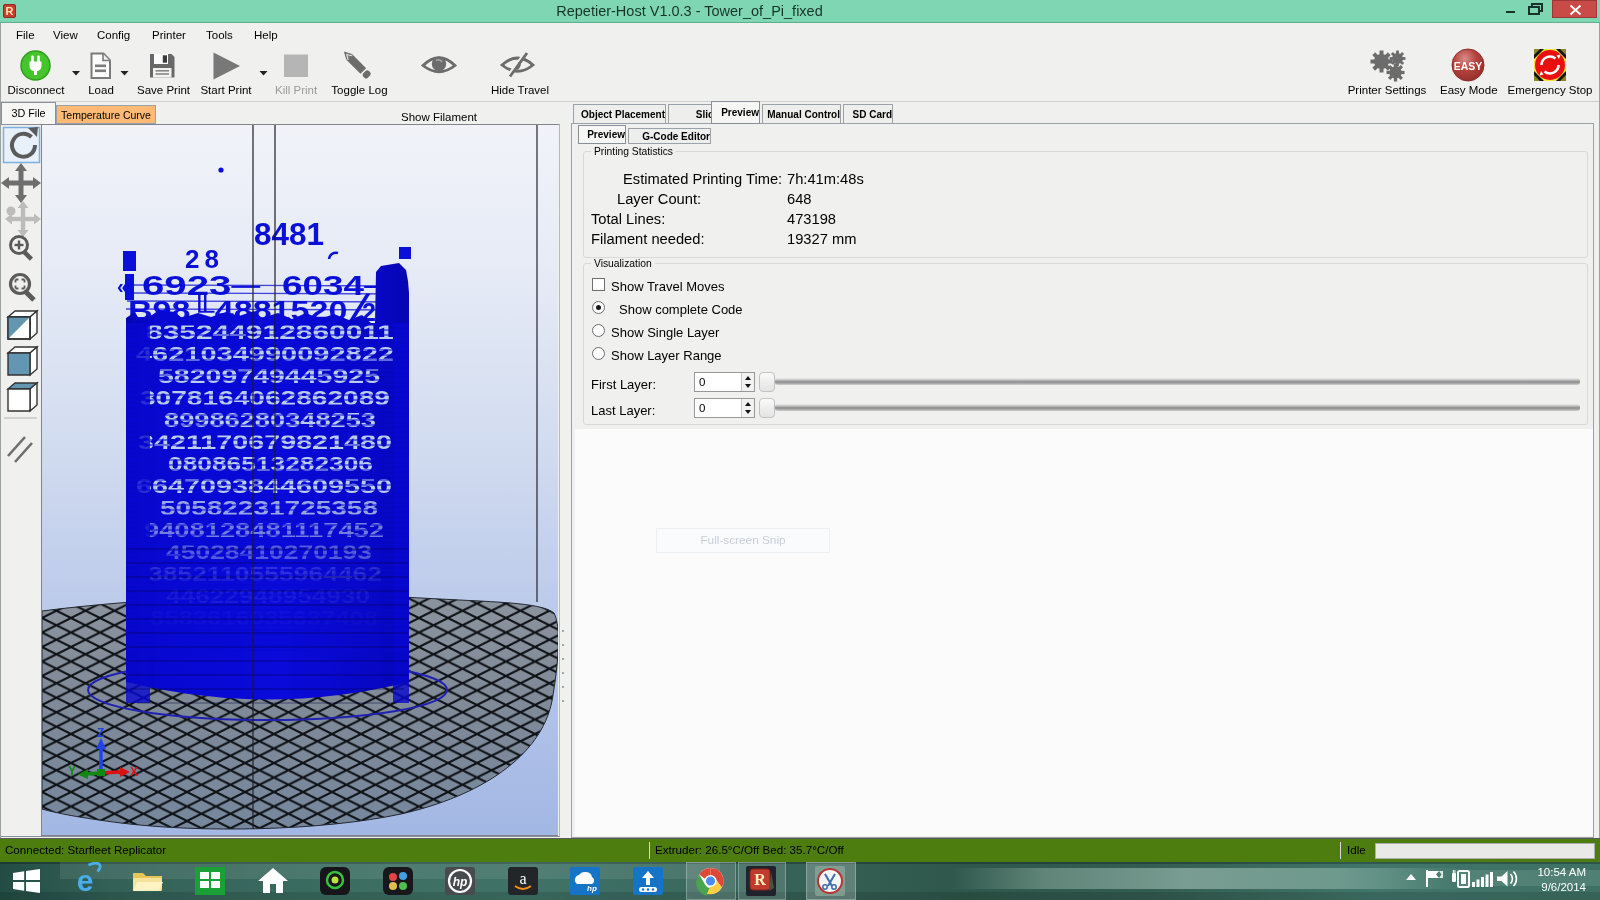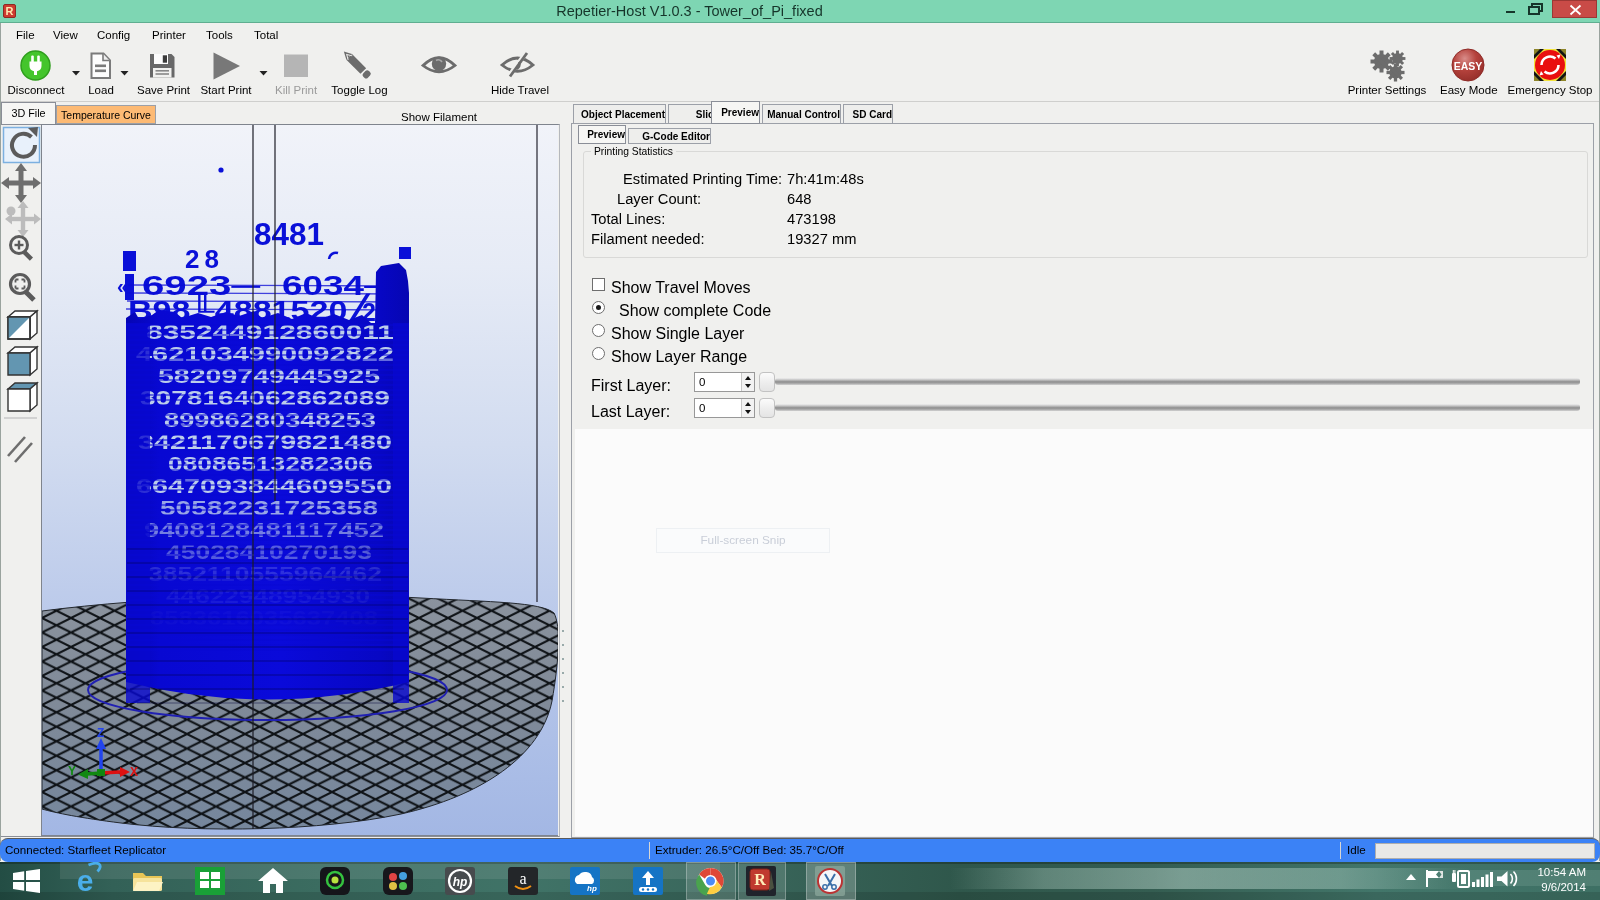--- a/index.html
+++ b/index.html
@@ -34,30 +34,30 @@
 
 #rightpane { left:565px; top:101px; width:1035px; height:737px; }
 .tab { position:absolute; background:#eeeeec; border:1px solid #9ca0a8; text-align:right; font-size:10px; white-space:nowrap; overflow:hidden;font-weight:bold;}
 .tabactive { background:#f6f6f4; z-index:3; border-color:#8a8e97; }
 .groupbox { position:absolute; border:1px solid #d9d9d7; border-radius:3px; }
 .grouplabel { position:absolute; top:-6px; left:7px; background:#f0f0ee; padding:0 3px; font-size:10.3px; }
 .statlabel { position:absolute; font-size:14.7px; }
 .checkbox { position:absolute; width:13px; height:13px; border:1px solid #6e6e6e; background:#fff; }
 .radio { position:absolute; width:13px; height:13px; border:1px solid #6e6e6e; background:#fff; border-radius:50%; }
 .radio.sel:before { content:""; position:absolute; left:3px; top:3px; width:5px; height:5px; background:#1a1a1a; border-radius:50%; }
-.optlabel { position:absolute; font-size:16px; white-space:nowrap; }
+.optlabel { position:absolute; font-size:13px; white-space:nowrap; }
 .spin { position:absolute; width:61px; height:20px; background:#fff; border:1px solid #989898; font-size:11.5px; padding-left:4px; line-height:18px; }
 .spinbtns { position:absolute; width:13px; height:18px; right:0px; top:0px; background:#f2f2f2; border-left:1px solid #c8c8c8; }
 .spinbtns:before { content:""; position:absolute; left:3px; top:3px; width:0; height:0; border-left:3.5px solid transparent; border-right:3.5px solid transparent; border-bottom:4px solid #111; }
 .spinbtns:after { content:""; position:absolute; left:3px; bottom:3px; width:0; height:0; border-left:3.5px solid transparent; border-right:3.5px solid transparent; border-top:4px solid #111; }
 .sliderbar { position:absolute; height:7px; background:linear-gradient(#f0f0f0 0%,#c7c7c7 25%,#8d8d8d 55%,#a5a5a5 75%,#d2d2d2 100%); border-radius:3px; }
 .sliderhandle { position:absolute; width:16px; height:20px; background:linear-gradient(#fbfbfb,#ececec 60%,#e4e4e4); border:1px solid #c2c2c2; border-radius:4px; }
 
 
-#statusbar { left:0; top:838px; width:1600px; height:24px; background:#3b82f6; border-top:1px solid #5a5a5a; font-size:11.6px;border-radius:8px; }
+#statusbar { left:0; top:838px; width:1600px; height:24px; background:#4d7c0f; border-top:1px solid #5a5a5a; font-size:11.6px; }
 #progress { position:absolute; left:1375px; top:4px; width:220px; height:16px; border:1px solid #aeaeae; background:#e9e9e7; }
 
 
 #taskbar { left:0; top:862px; width:1600px; height:38px; background:linear-gradient(90deg,#234d44 0%, #336157 7%, #3b6c60 20%, #407367 33%, #386459 48%, #2f574b 60%, #345d51 72%, #42766a 86%, #3e7064 100%); color:#fff; overflow:hidden; }
 #clock { position:absolute; right:14px; top:3px; width:70px; text-align:right; color:#fff; font-size:11.5px; line-height:15px; }
 .hl { position:absolute; top:0px; height:38px; background:rgba(255,255,255,0.13); border:1px solid rgba(255,255,255,0.28); }
 </style>
 </head>
 <body>
 
@@ -71,21 +71,21 @@
         <path d="M17.5 4.5 L27.5 13.5 M27.5 4.5 L17.5 13.5" stroke="#fff" stroke-width="1.8"></path>
       </svg></div>
 </div>
 
 <div id="menubar" class="abs">
   <span style="left:16px">File</span>
   <span style="left:53px">View</span>
   <span style="left:97px">Config</span>
   <span style="left:152px">Printer</span>
   <span style="left:206px">Tools</span>
-  <span style="left:254px">Total</span>
+  <span style="left:254px">Help</span>
 </div>
 
 <div id="toolbar" class="abs">
   <div class="tool-label" style="left:7px;width:58px;">Disconnect</div>
   <div class="tool-label" style="left:88px;width:26px;">Load</div>
   <div class="tool-label" style="left:137px;width:50px;">Save Print</div>
   <div class="tool-label" style="left:200px;width:52px;">Start Print</div>
   <div class="tool-label" style="left:275px;width:42px;color:#9b9b9b">Kill Print</div>
   <div class="tool-label" style="left:331px;width:57px;">Toggle Log</div>
   <div class="tool-label" style="left:400px;width:78px;margin-top:27px;">Show Filament</div>
@@ -396,20 +396,23 @@
   </div>
   <div class="statlabel" style="left:26px;top:70px;margin-left:32px;">Estimated Printing Time:</div>
   <div class="statlabel" style="left:222px;top:70px;">7h:41m:48s</div>
   <div class="statlabel" style="left:26px;top:90px;margin-left:26px;">Layer Count:</div>
   <div class="statlabel" style="left:222px;top:90px;">648</div>
   <div class="statlabel" style="left:26px;top:110px;">Total Lines:</div>
   <div class="statlabel" style="left:222px;top:110px;">473198</div>
   <div class="statlabel" style="left:26px;top:130px;">Filament needed:</div>
   <div class="statlabel" style="left:222px;top:130px;">19327 mm</div>
 
+  <div class="groupbox" style="left:18px;top:162px;width:1005px;height:162px;">
+    <div class="grouplabel">Visualization</div>
+  </div>
   <div class="checkbox" style="left:27px;top:177px;"></div>
   <div class="optlabel" style="left:46px;top:178px;">Show Travel Moves</div>
   <div class="radio sel" style="left:27px;top:200px;"></div>
   <div class="optlabel" style="left:46px;top:201px;margin-left:8px;">Show complete Code</div>
   <div class="radio" style="left:27px;top:223px;"></div>
   <div class="optlabel" style="left:46px;top:224px;">Show Single Layer</div>
   <div class="radio" style="left:27px;top:246px;"></div>
   <div class="optlabel" style="left:46px;top:247px;">Show Layer Range</div>
 
   <div class="optlabel" style="left:26px;top:276px;">First Layer:</div>

